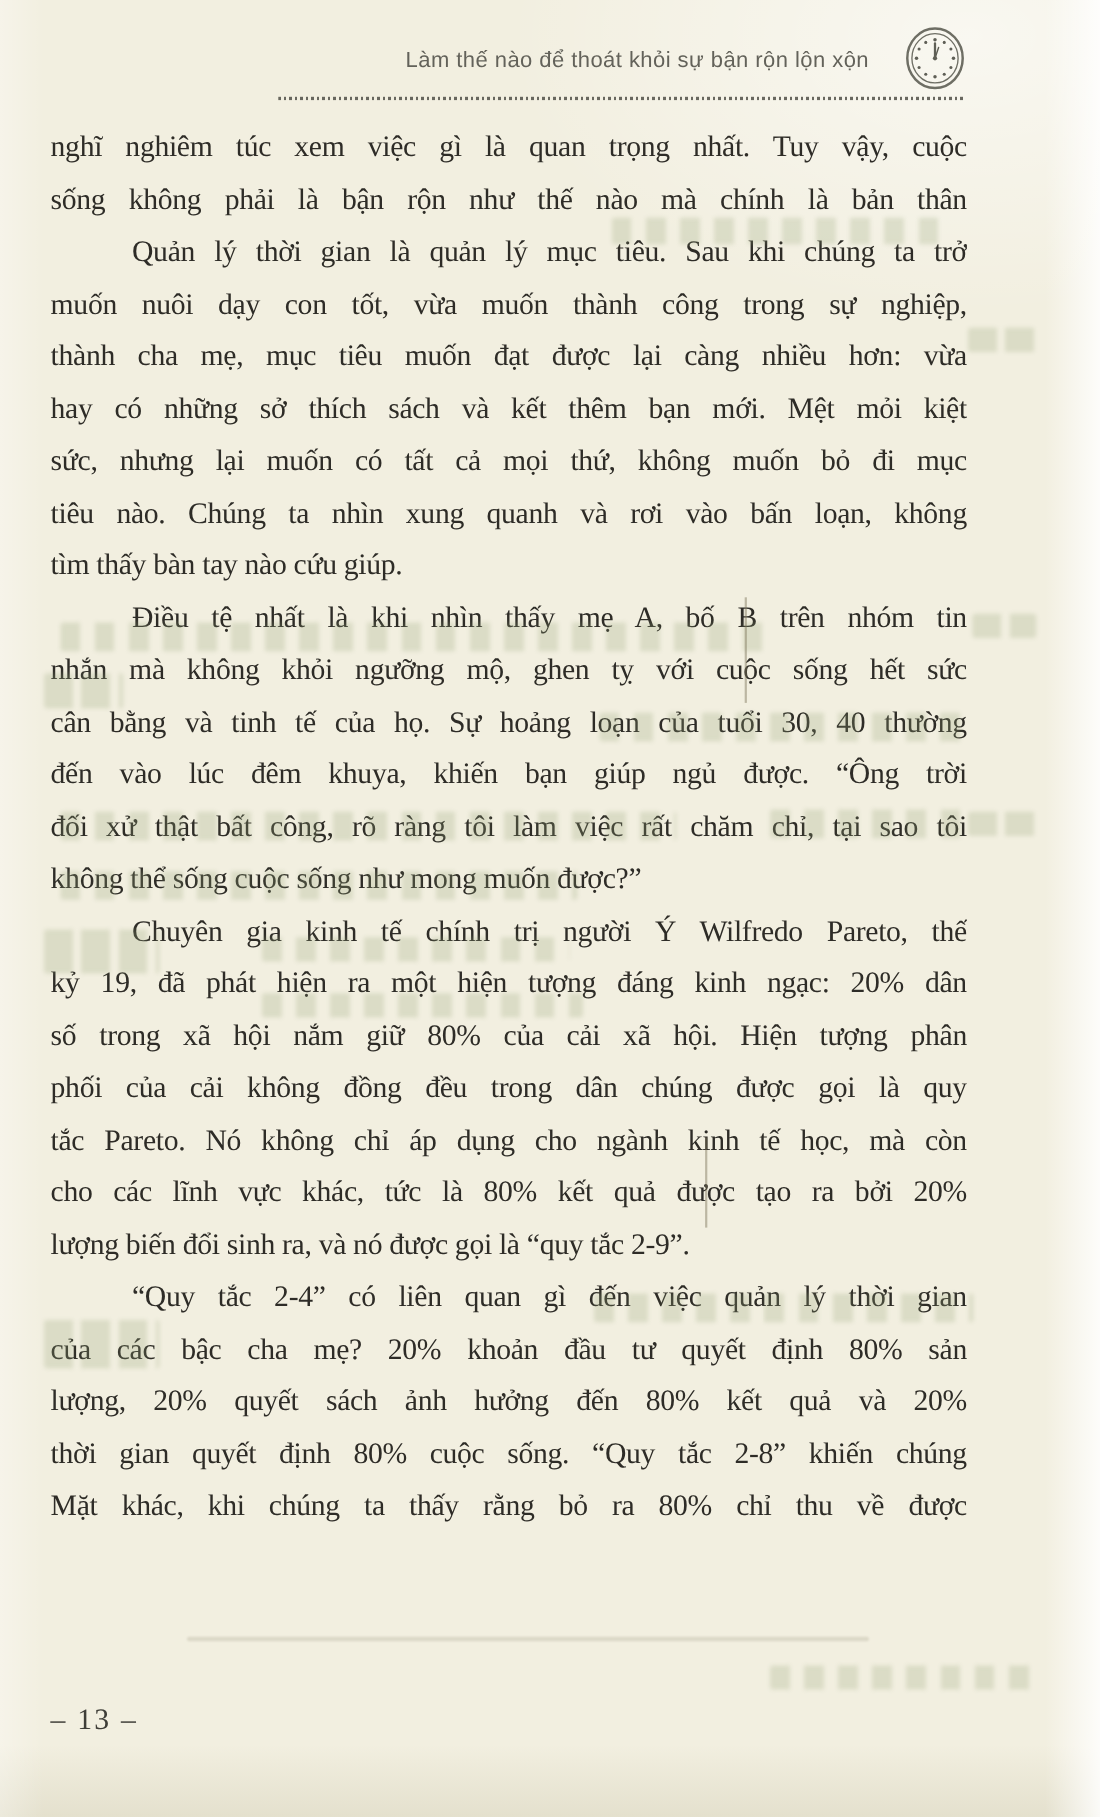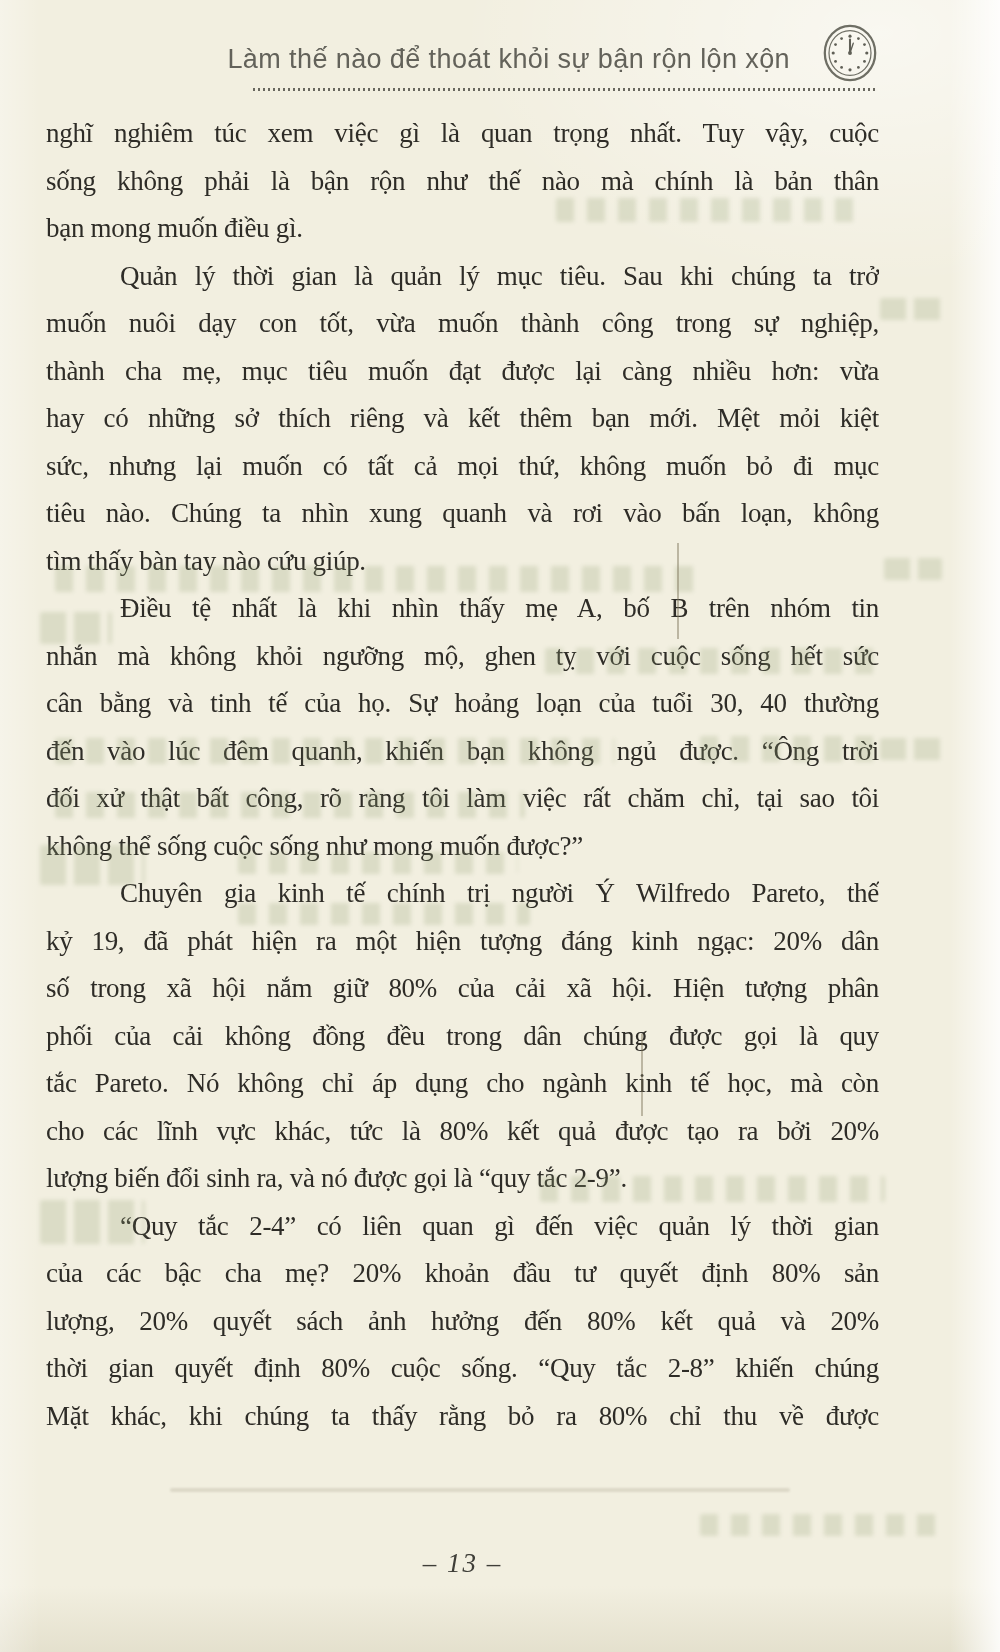--- a/index.html
+++ b/index.html
@@ -14,21 +14,21 @@
       radial-gradient(ellipse 700px 420px at 88% 2%, rgba(255,255,255,.55), rgba(255,255,255,0) 60%),
       linear-gradient(to right, rgba(255,255,255,.30) 0%, rgba(255,255,255,0) 4%),
       linear-gradient(to right, rgba(255,255,255,0) 95%, rgba(255,255,255,.85) 100%),
       linear-gradient(to bottom, rgba(255,255,255,0) 96%, rgba(196,190,162,.30) 100%),
       #f2efe0;
   }
   
   .header-title {
     position:absolute; top:44px; right:210px;
     font-family:"Liberation Sans","DejaVu Sans",sans-serif;
-    font-size:27px; color:#63625a; letter-spacing:.4px; white-space:nowrap;
+    font-size:20px; color:#63625a; letter-spacing:.4px; white-space:nowrap;
   }
   .header-rule {
     position:absolute; left:253px; top:88px; width:624px; height:3px;
     background-image:repeating-linear-gradient(90deg,#504f47 0 2px, rgba(0,0,0,0) 2px 5px);
     opacity:.85;
   }
   .clock { position:absolute; left:822px; top:22px; }
   
   .text-column {
     position:absolute; left:46px; top:110px; width:833px;
@@ -37,21 +37,21 @@
   .para { margin:0;font-family:Liberation Serif, serif; }
   .line {
     height:47.5px; text-align:justify; text-align-last:justify;
     overflow:hidden; white-space:normal;
   }
   .line.end { text-align-last:left; }
   .line.indent { padding-left:74px; }
   
   .footer {
     position:absolute; left:46px; width:833px; top:1548px;
-    text-align:center; font-size:27px; color:#3f3e38; letter-spacing:2px;font-style:italic;
+    text-align:left; font-size:27px; color:#3f3e38; letter-spacing:2px;
   }
   
   .ghost {
     position:absolute; filter:blur(2px); opacity:.45; border-radius:3px;
     background-image:repeating-linear-gradient(90deg, rgba(148,162,118,.55) 0 18px, rgba(148,162,118,0) 18px 31px);
   }
   .ghost.blob {
     background-image:repeating-linear-gradient(90deg, rgba(148,162,118,.55) 0 26px, rgba(148,162,118,0) 26px 34px);
   }
   .ghost.thin { opacity:.30; filter:blur(1px);
@@ -88,36 +88,35 @@
       <circle cx="30" cy="32" r="2.1" fill="#5f5f56"></circle>
     </svg>
   </div>
 
   <div class="header-rule"></div>
 
   <div class="text-column">
       <div class="para">
         <div class="line">nghĩ nghiêm túc xem việc gì là quan trọng nhất. Tuy vậy, cuộc</div>
         <div class="line">sống không phải là bận rộn như thế nào mà chính là bản thân</div>
-        <div class="line end">bạn mong muốn điều gì.</div>
       </div>
       <div class="para">
         <div class="line indent">Quản lý thời gian là quản lý mục tiêu. Sau khi chúng ta trở</div>
         <div class="line">muốn nuôi dạy con tốt, vừa muốn thành công trong sự nghiệp,</div>
         <div class="line">thành cha mẹ, mục tiêu muốn đạt được lại càng nhiều hơn: vừa</div>
-        <div class="line">hay có những sở thích riêng và kết thêm bạn mới. Mệt mỏi kiệt</div>
+        <div class="line">hay có những sở thích sách và kết thêm bạn mới. Mệt mỏi kiệt</div>
         <div class="line">sức, nhưng lại muốn có tất cả mọi thứ, không muốn bỏ đi mục</div>
         <div class="line">tiêu nào. Chúng ta nhìn xung quanh và rơi vào bấn loạn, không</div>
         <div class="line end">tìm thấy bàn tay nào cứu giúp.</div>
       </div>
       <div class="para">
         <div class="line indent">Điều tệ nhất là khi nhìn thấy mẹ A, bố B trên nhóm tin</div>
         <div class="line">nhắn mà không khỏi ngưỡng mộ, ghen tỵ với cuộc sống hết sức</div>
         <div class="line">cân bằng và tinh tế của họ. Sự hoảng loạn của tuổi 30, 40 thường</div>
-        <div class="line">đến vào lúc đêm quanh, khiến bạn không ngủ được. “Ông trời</div>
+        <div class="line">đến vào lúc đêm khuya, khiến bạn giúp ngủ được. “Ông trời</div>
         <div class="line">đối xử thật bất công, rõ ràng tôi làm việc rất chăm chỉ, tại sao tôi</div>
         <div class="line end">không thể sống cuộc sống như mong muốn được?”</div>
       </div>
       <div class="para">
         <div class="line indent">Chuyên gia kinh tế chính trị người Ý Wilfredo Pareto, thế</div>
         <div class="line">kỷ 19, đã phát hiện ra một hiện tượng đáng kinh ngạc: 20% dân</div>
         <div class="line">số trong xã hội nắm giữ 80% của cải xã hội. Hiện tượng phân</div>
         <div class="line">phối của cải không đồng đều trong dân chúng được gọi là quy</div>
         <div class="line">tắc Pareto. Nó không chỉ áp dụng cho ngành kinh tế học, mà còn</div>
         <div class="line">cho các lĩnh vực khác, tức là 80% kết quả được tạo ra bởi 20%</div>

